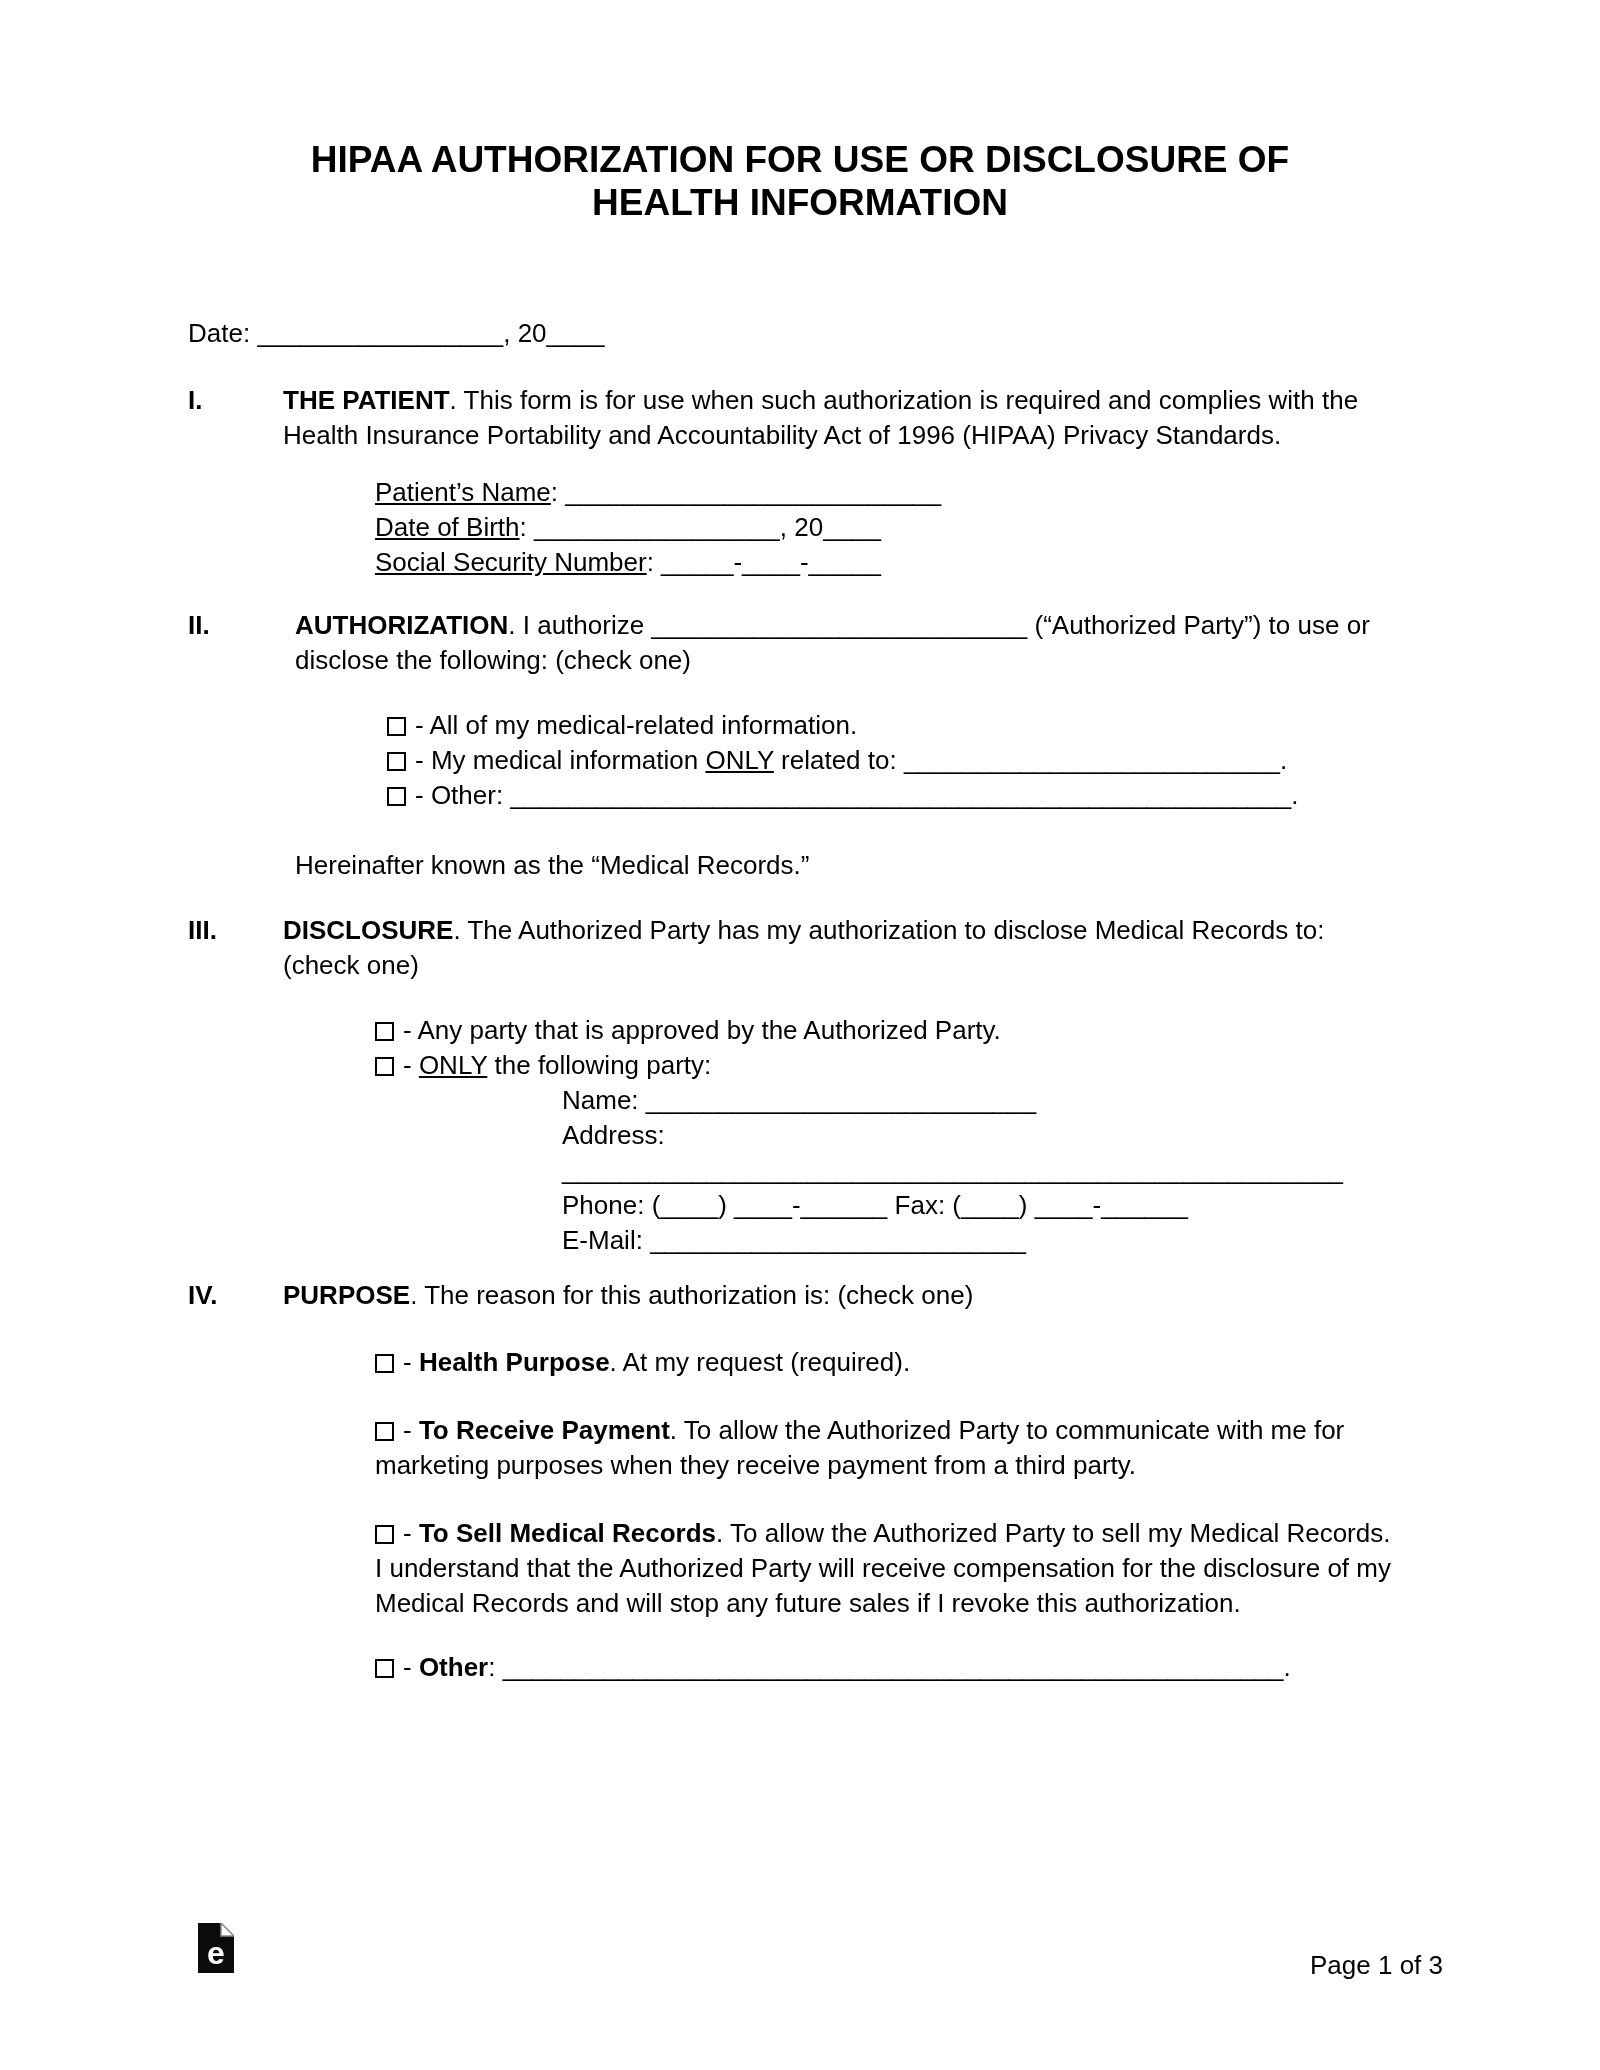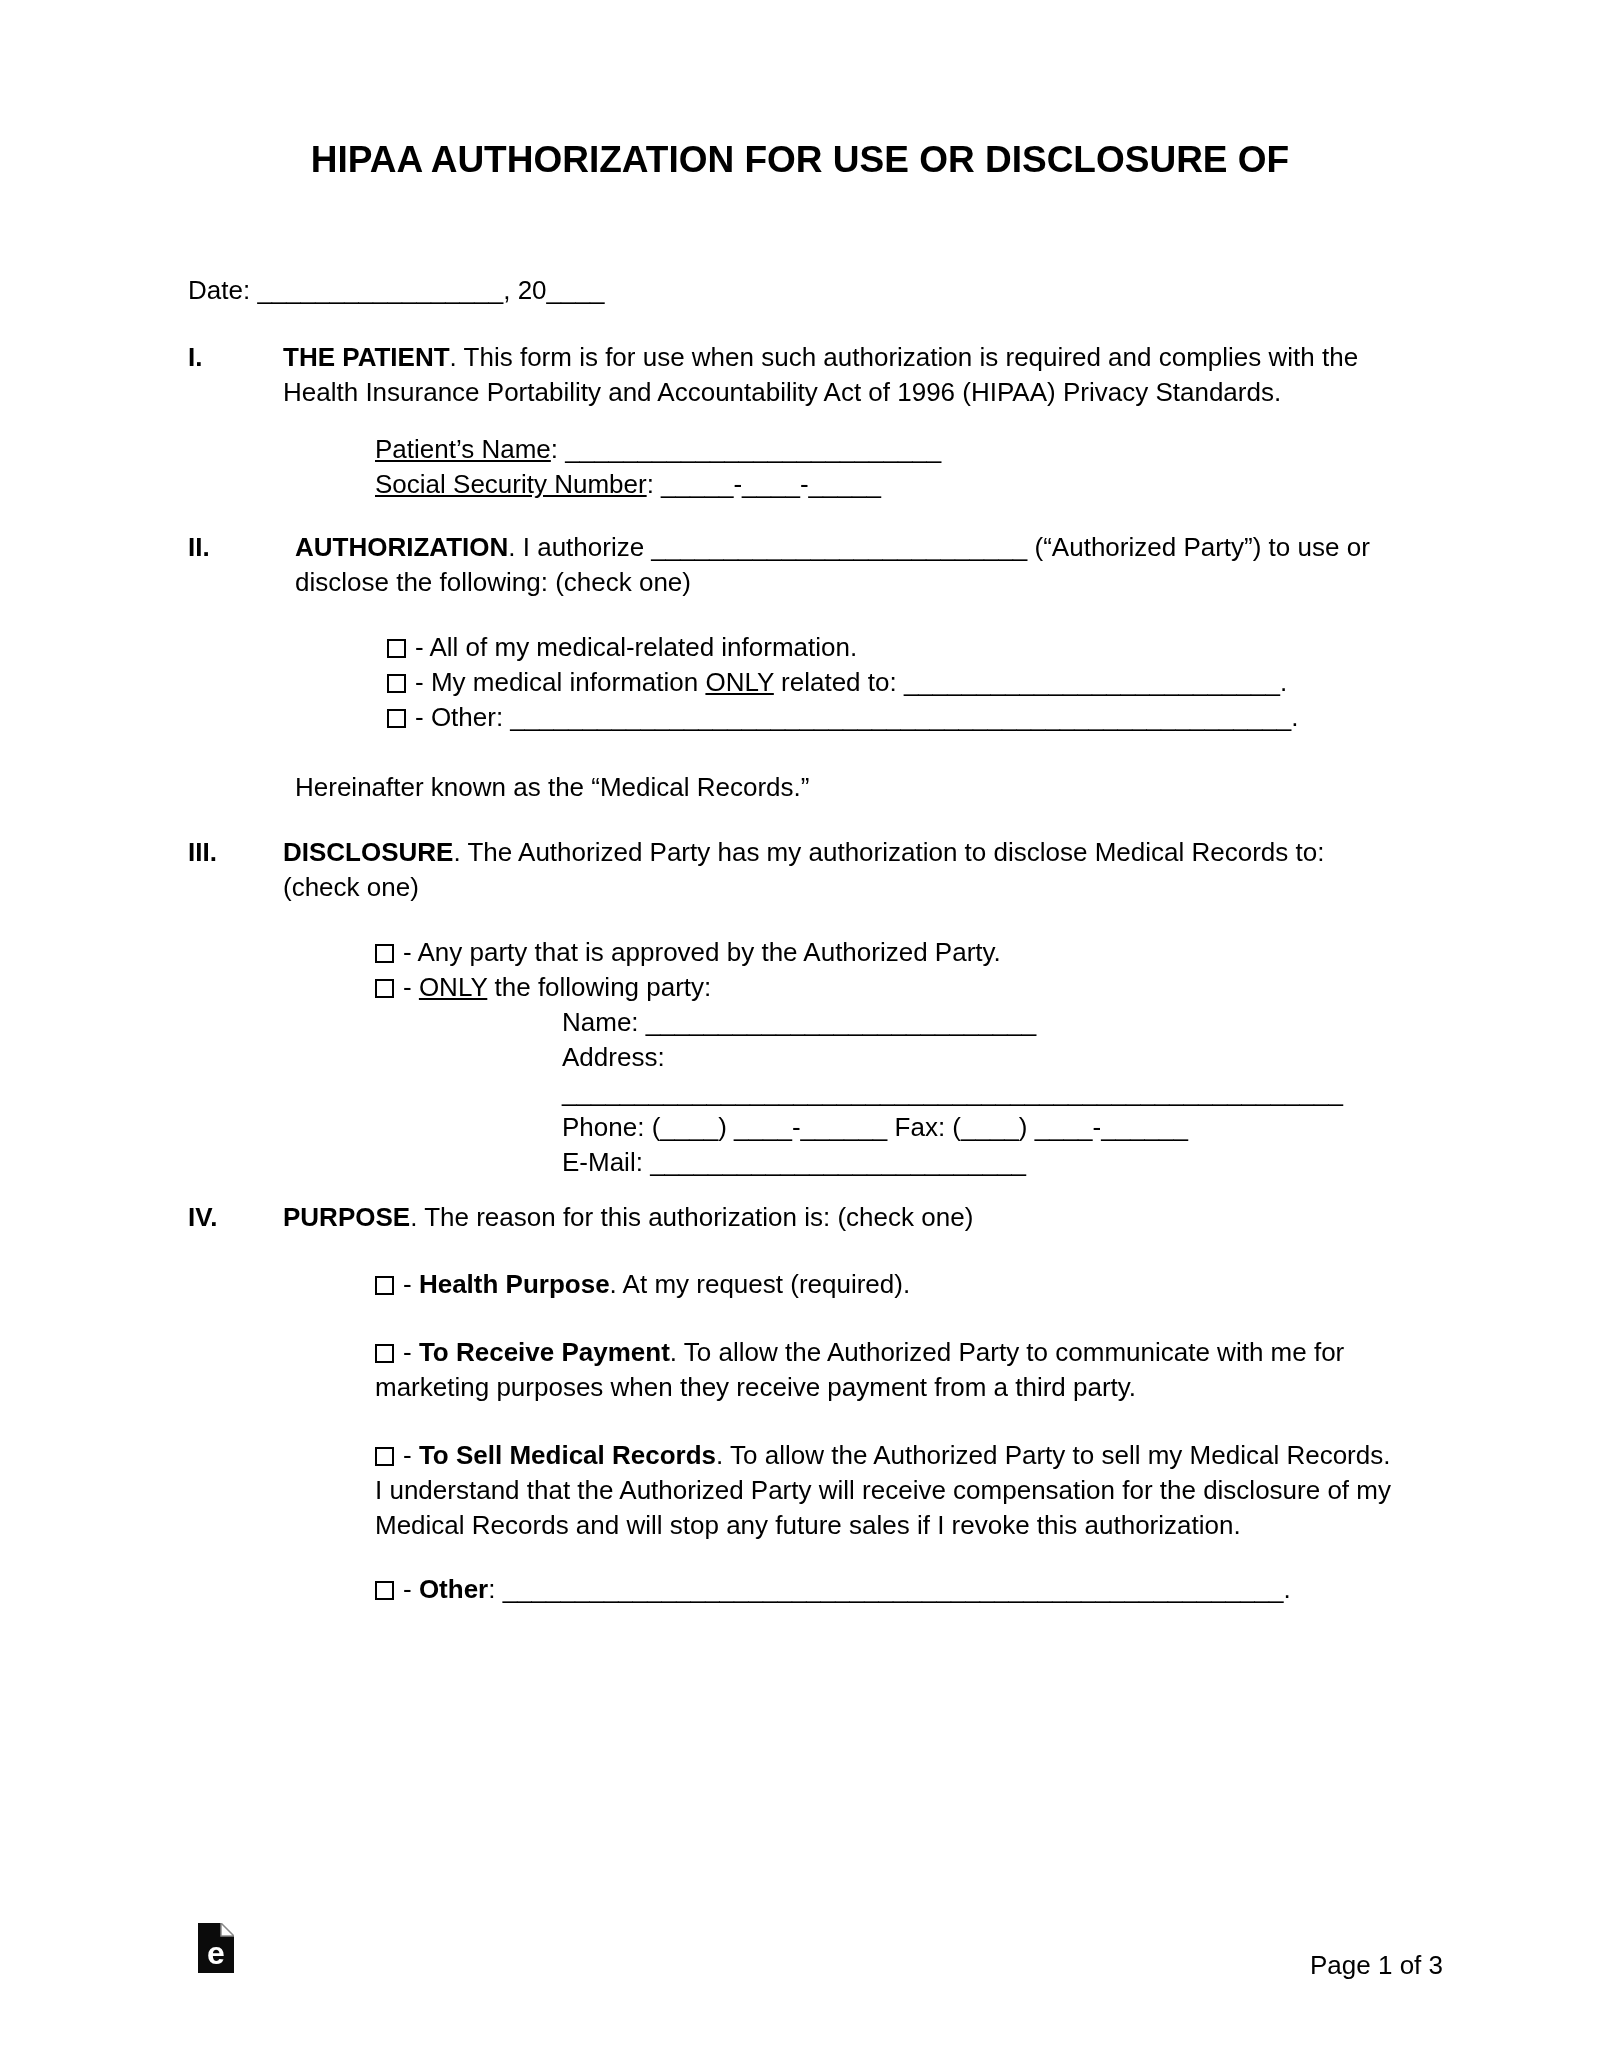--- a/index.html
+++ b/index.html
@@ -69,32 +69,34 @@
     line-height: 35px;
   }
 </style>
 </head>
 <body>
 
 <div class="page">
 
   <div class="doc-title">
     <div>HIPAA AUTHORIZATION FOR USE OR DISCLOSURE OF</div>
+    <div>HEALTH INFORMATION</div>
   </div>
 
   <div class="content">
 
     <div class="date-row"><span>Date: </span><span>_________________</span><span>, 20</span><span>____</span></div>
 
     <div class="sec mt-sec1">
       <div class="sec-num">I.</div>
       <div class="sec-body">
         <div><span class="b">THE PATIENT</span><span>. This form is for use when such authorization is required and complies with the Health Insurance Portability and Accountability Act of 1996 (HIPAA) Privacy Standards.</span></div>
         <div class="ind1 mt-fields">
           <div><span class="u">Patient’s Name</span><span>: </span><span>__________________________</span></div>
+          <div><span class="u">Date of Birth</span><span>: </span><span>_________________</span><span>, 20</span><span>____</span></div>
           <div><span class="u">Social Security Number</span><span>: </span><span>_____-____-_____</span></div>
         </div>
       </div>
     </div>
 
     <div class="sec mt-sec2">
       <div class="sec-num">II.</div>
       <div class="sec-body">
         <div><span class="b">AUTHORIZATION</span><span>. I authorize </span><span>__________________________</span><span> (“Authorized Party”) to use or disclose the following: (check one)</span></div>
 

